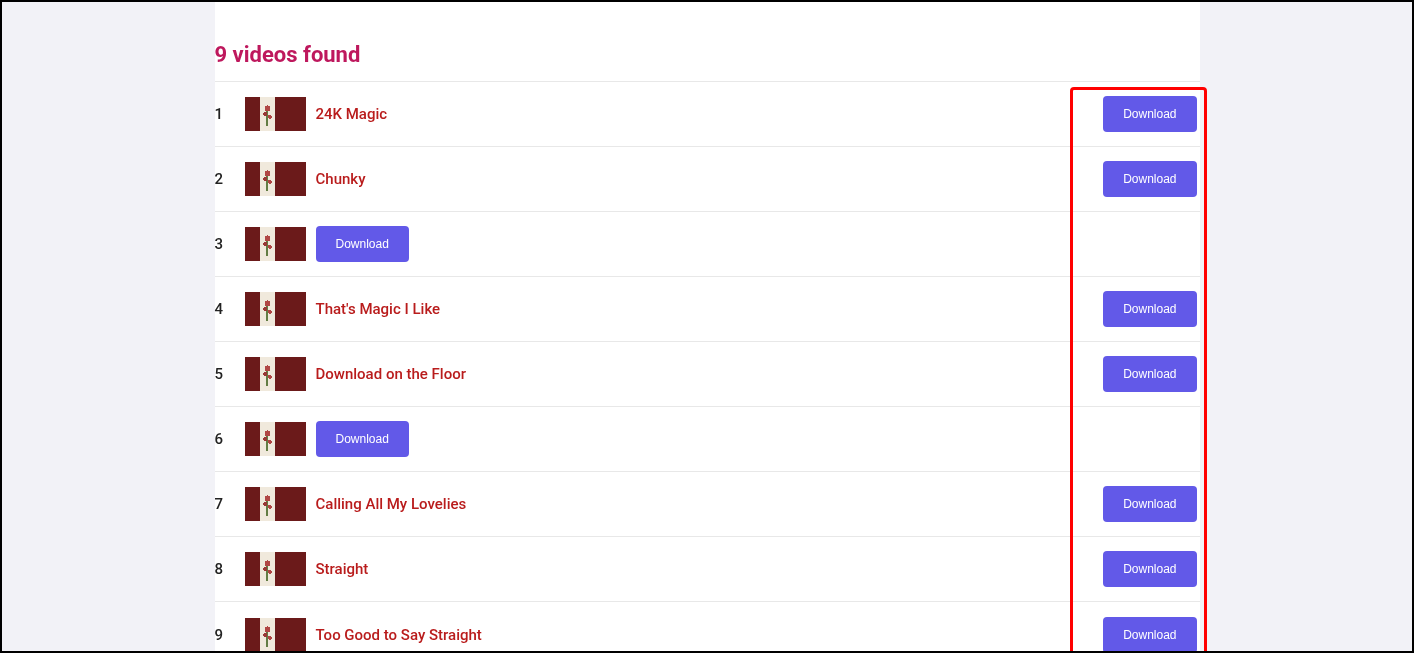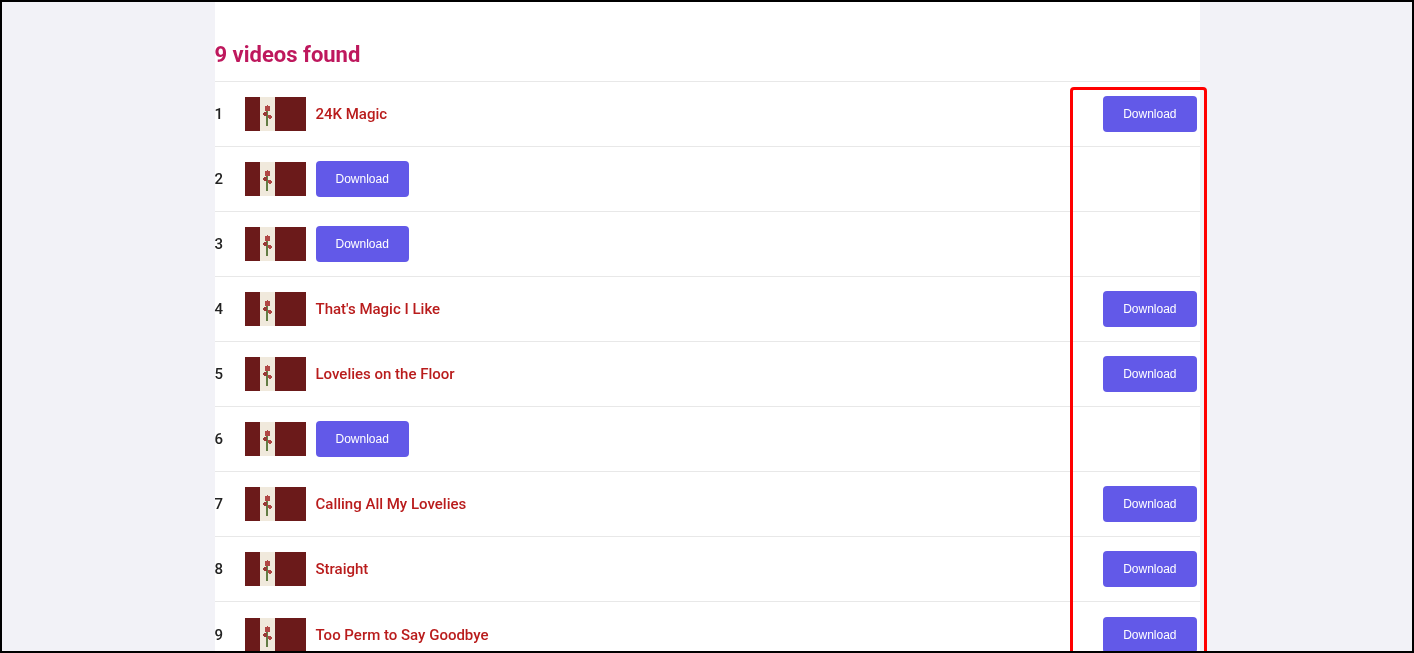--- a/index.html
+++ b/index.html
@@ -133,20 +133,21 @@
       </div>
 
       <div class="video-row">
         <span class="row-index">2</span>
         <div class="thumb">
           <div class="stripe s1"></div>
             <div class="stripe s2"></div>
             <div class="stripe s3"></div>
             <div class="stripe s4"></div>
         </div>
+        <span class="video-title">Chunky</span>
         <button class="download-btn">Download</button>
       </div>
 
       <div class="video-row">
         <span class="row-index">3</span>
         <div class="thumb">
           <div class="stripe s1"></div>
             <div class="stripe s2"></div>
             <div class="stripe s3"></div>
             <div class="stripe s4"></div>
@@ -167,21 +168,21 @@
       </div>
 
       <div class="video-row">
         <span class="row-index">5</span>
         <div class="thumb">
           <div class="stripe s1"></div>
             <div class="stripe s2"></div>
             <div class="stripe s3"></div>
             <div class="stripe s4"></div>
         </div>
-        <span class="video-title">Lovelies on the Floor</span>
+        <span class="video-title">Download on the Floor</span>
         <button class="download-btn">Download</button>
       </div>
 
       <div class="video-row">
         <span class="row-index">6</span>
         <div class="thumb">
           <div class="stripe s1"></div>
             <div class="stripe s2"></div>
             <div class="stripe s3"></div>
             <div class="stripe s4"></div>
@@ -214,19 +215,19 @@
       </div>
 
       <div class="video-row">
         <span class="row-index">9</span>
         <div class="thumb">
           <div class="stripe s1"></div>
             <div class="stripe s2"></div>
             <div class="stripe s3"></div>
             <div class="stripe s4"></div>
         </div>
-        <span class="video-title">Too Perm to Say Goodbye</span>
+        <span class="video-title">Too Good to Say Straight</span>
         <button class="download-btn">Download</button>
       </div>
 
     </div>
   </div>
 </div>
 
 </body></html>

